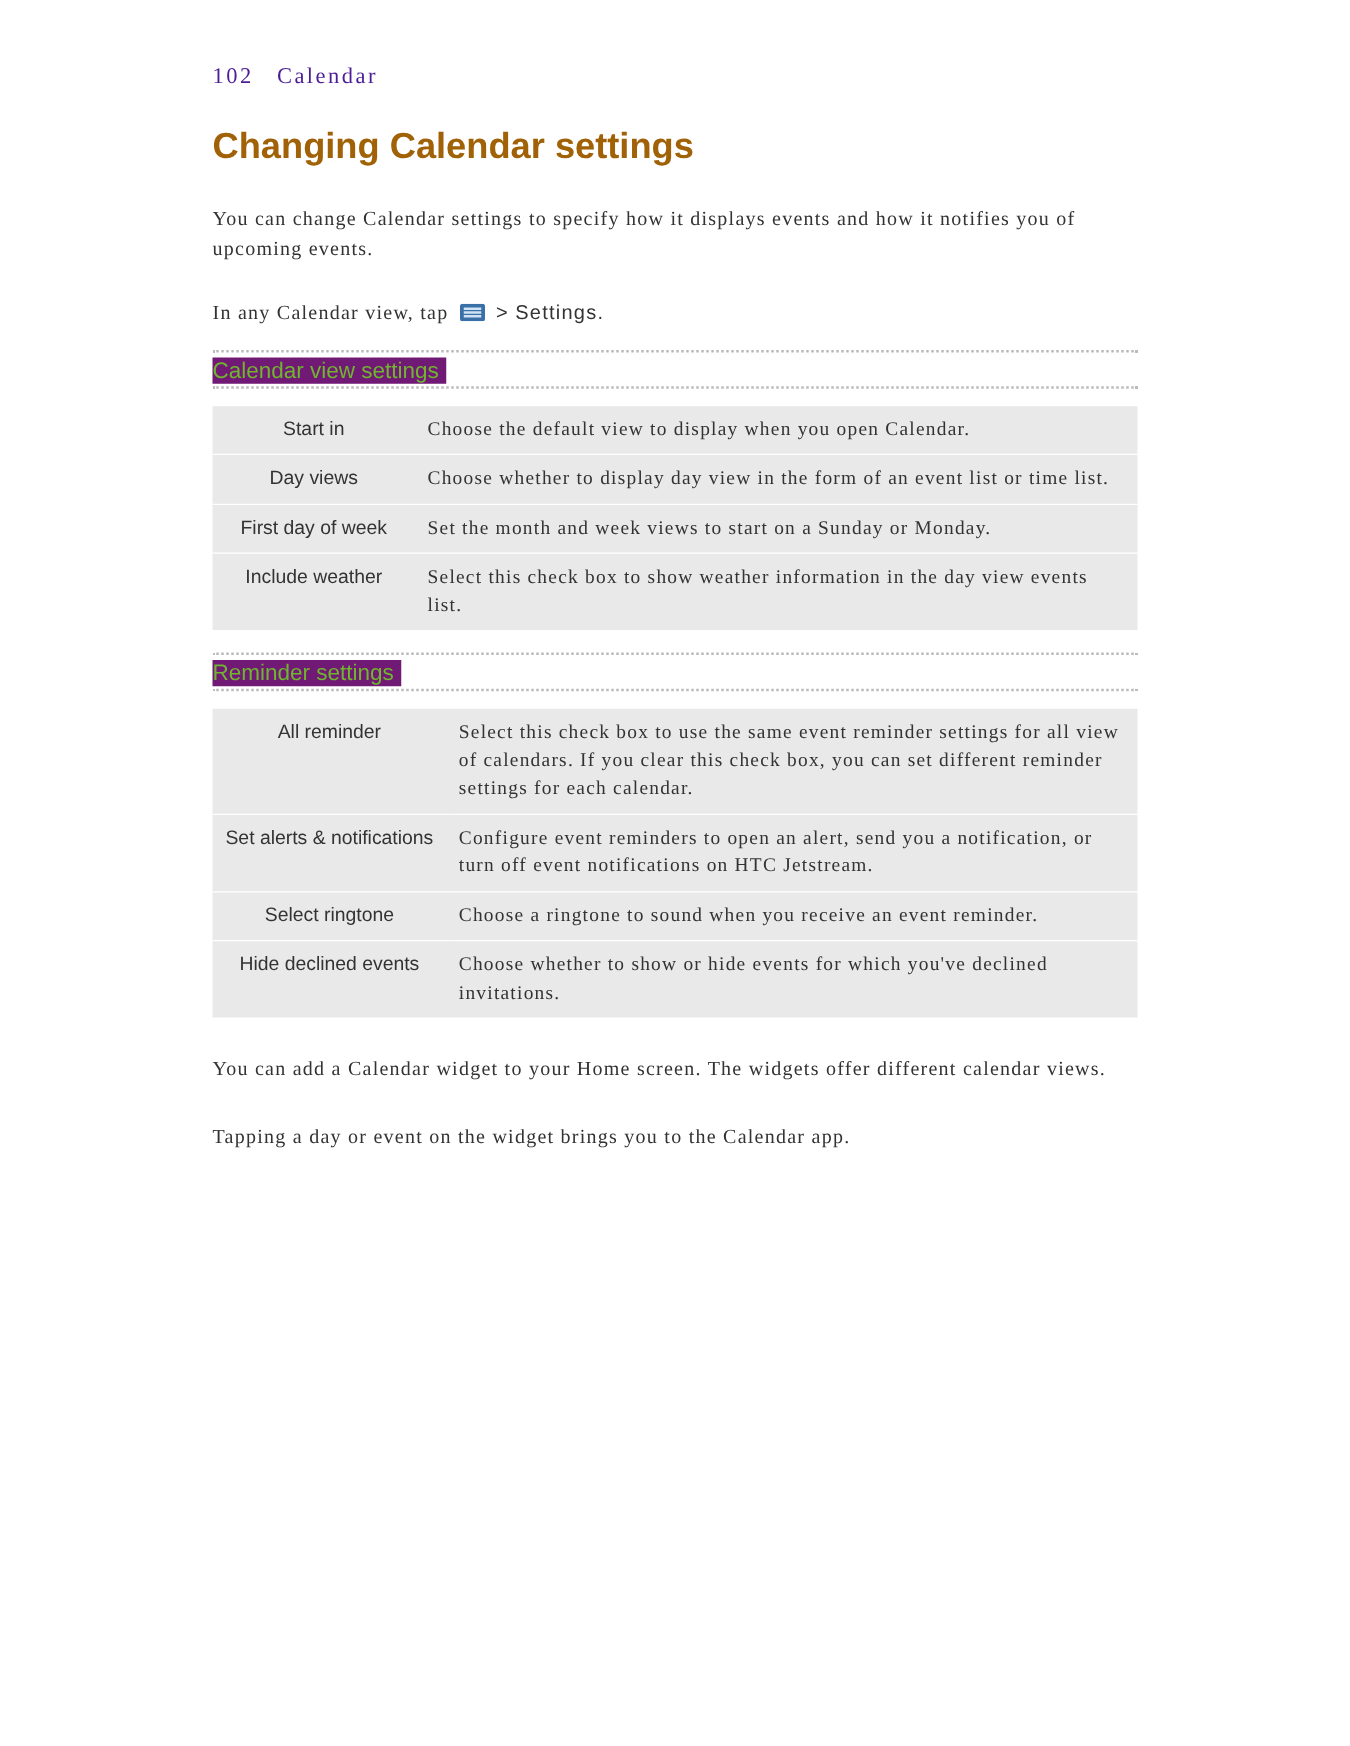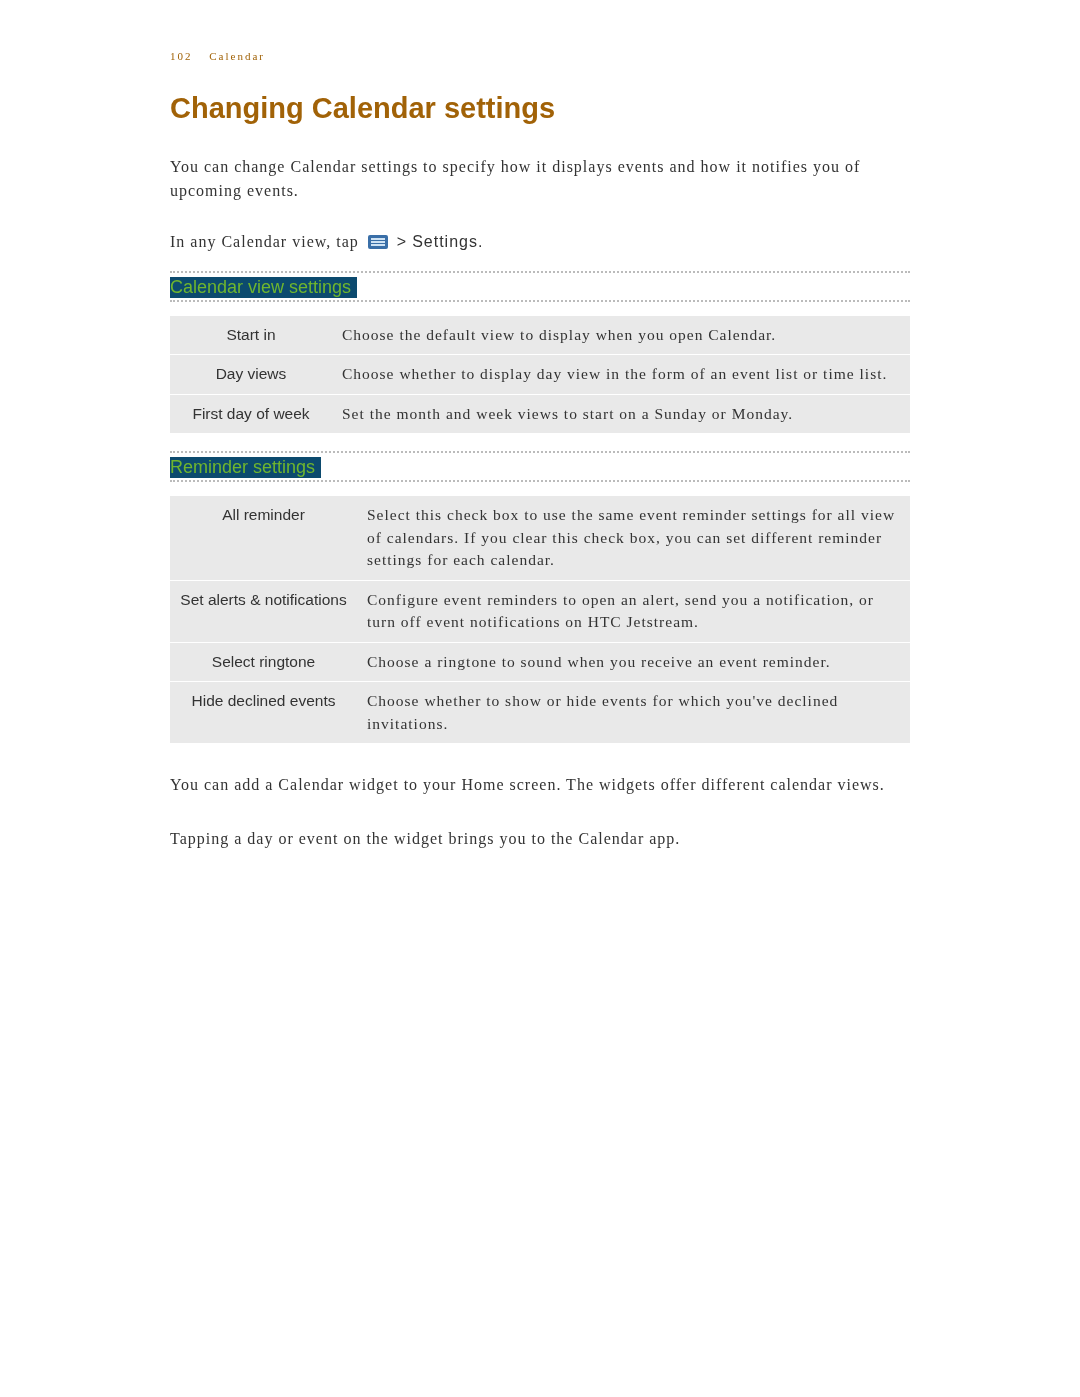--- a/index.html
+++ b/index.html
@@ -7,23 +7,23 @@
     padding: 0;
     background: #ffffff;
     width: 1080px;
   }
   .page {
     padding: 50px 170px 60px 170px;
     font-family: Georgia, "Times New Roman", serif;
     color: #333;
   }
   .running-header {
-    font-size: 11px;
+    font-size: 18px;
     letter-spacing: 2px;
-    color: #a16207;
+    color: #4c1d95;
     margin-bottom: 20px;
   }
   .running-header .page-num {
     margin-right: 12px;
   }
   h1.section-title {
     font-family: "Helvetica Neue", Arial, sans-serif;
     font-weight: 600;
     color: #a16207;
     font-size: 29px;
@@ -54,21 +54,21 @@
     border-top: 2px dotted #bbb;
     border-bottom: 2px dotted #bbb;
     padding: 4px 0 2px 0;
     margin: 18px 0 14px 0;
     position: relative;
   }
   .subsection-title {
     font-family: "Helvetica Neue", Arial, sans-serif;
     color: #6fb52e;
     font-size: 18px;
-    background: #0c4a6e;
+    background: #701a75;
     display: inline-block;
     padding-right: 6px;
   }
   table.settings {
     width: 100%;
     border-collapse: collapse;
     background: #e9e9e9;
     margin-bottom: 10px;
   }
   table.settings td {
@@ -130,20 +130,24 @@
       <td class="desc">Choose the default view to display when you open Calendar.</td>
     </tr>
     <tr>
       <td class="term">Day views</td>
       <td class="desc">Choose whether to display day view in the form of an event list or time list.</td>
     </tr>
     <tr>
       <td class="term">First day of week</td>
       <td class="desc">Set the month and week views to start on a Sunday or Monday.</td>
     </tr>
+    <tr>
+      <td class="term">Include weather</td>
+      <td class="desc">Select this check box to show weather information in the day view events list.</td>
+    </tr>
   </tbody>
     </table>
 
   <div class="subsection-wrap">
     <span class="subsection-title">Reminder settings</span>
   </div>
 
   <table class="settings reminder">
     <tbody>
         <tr>

